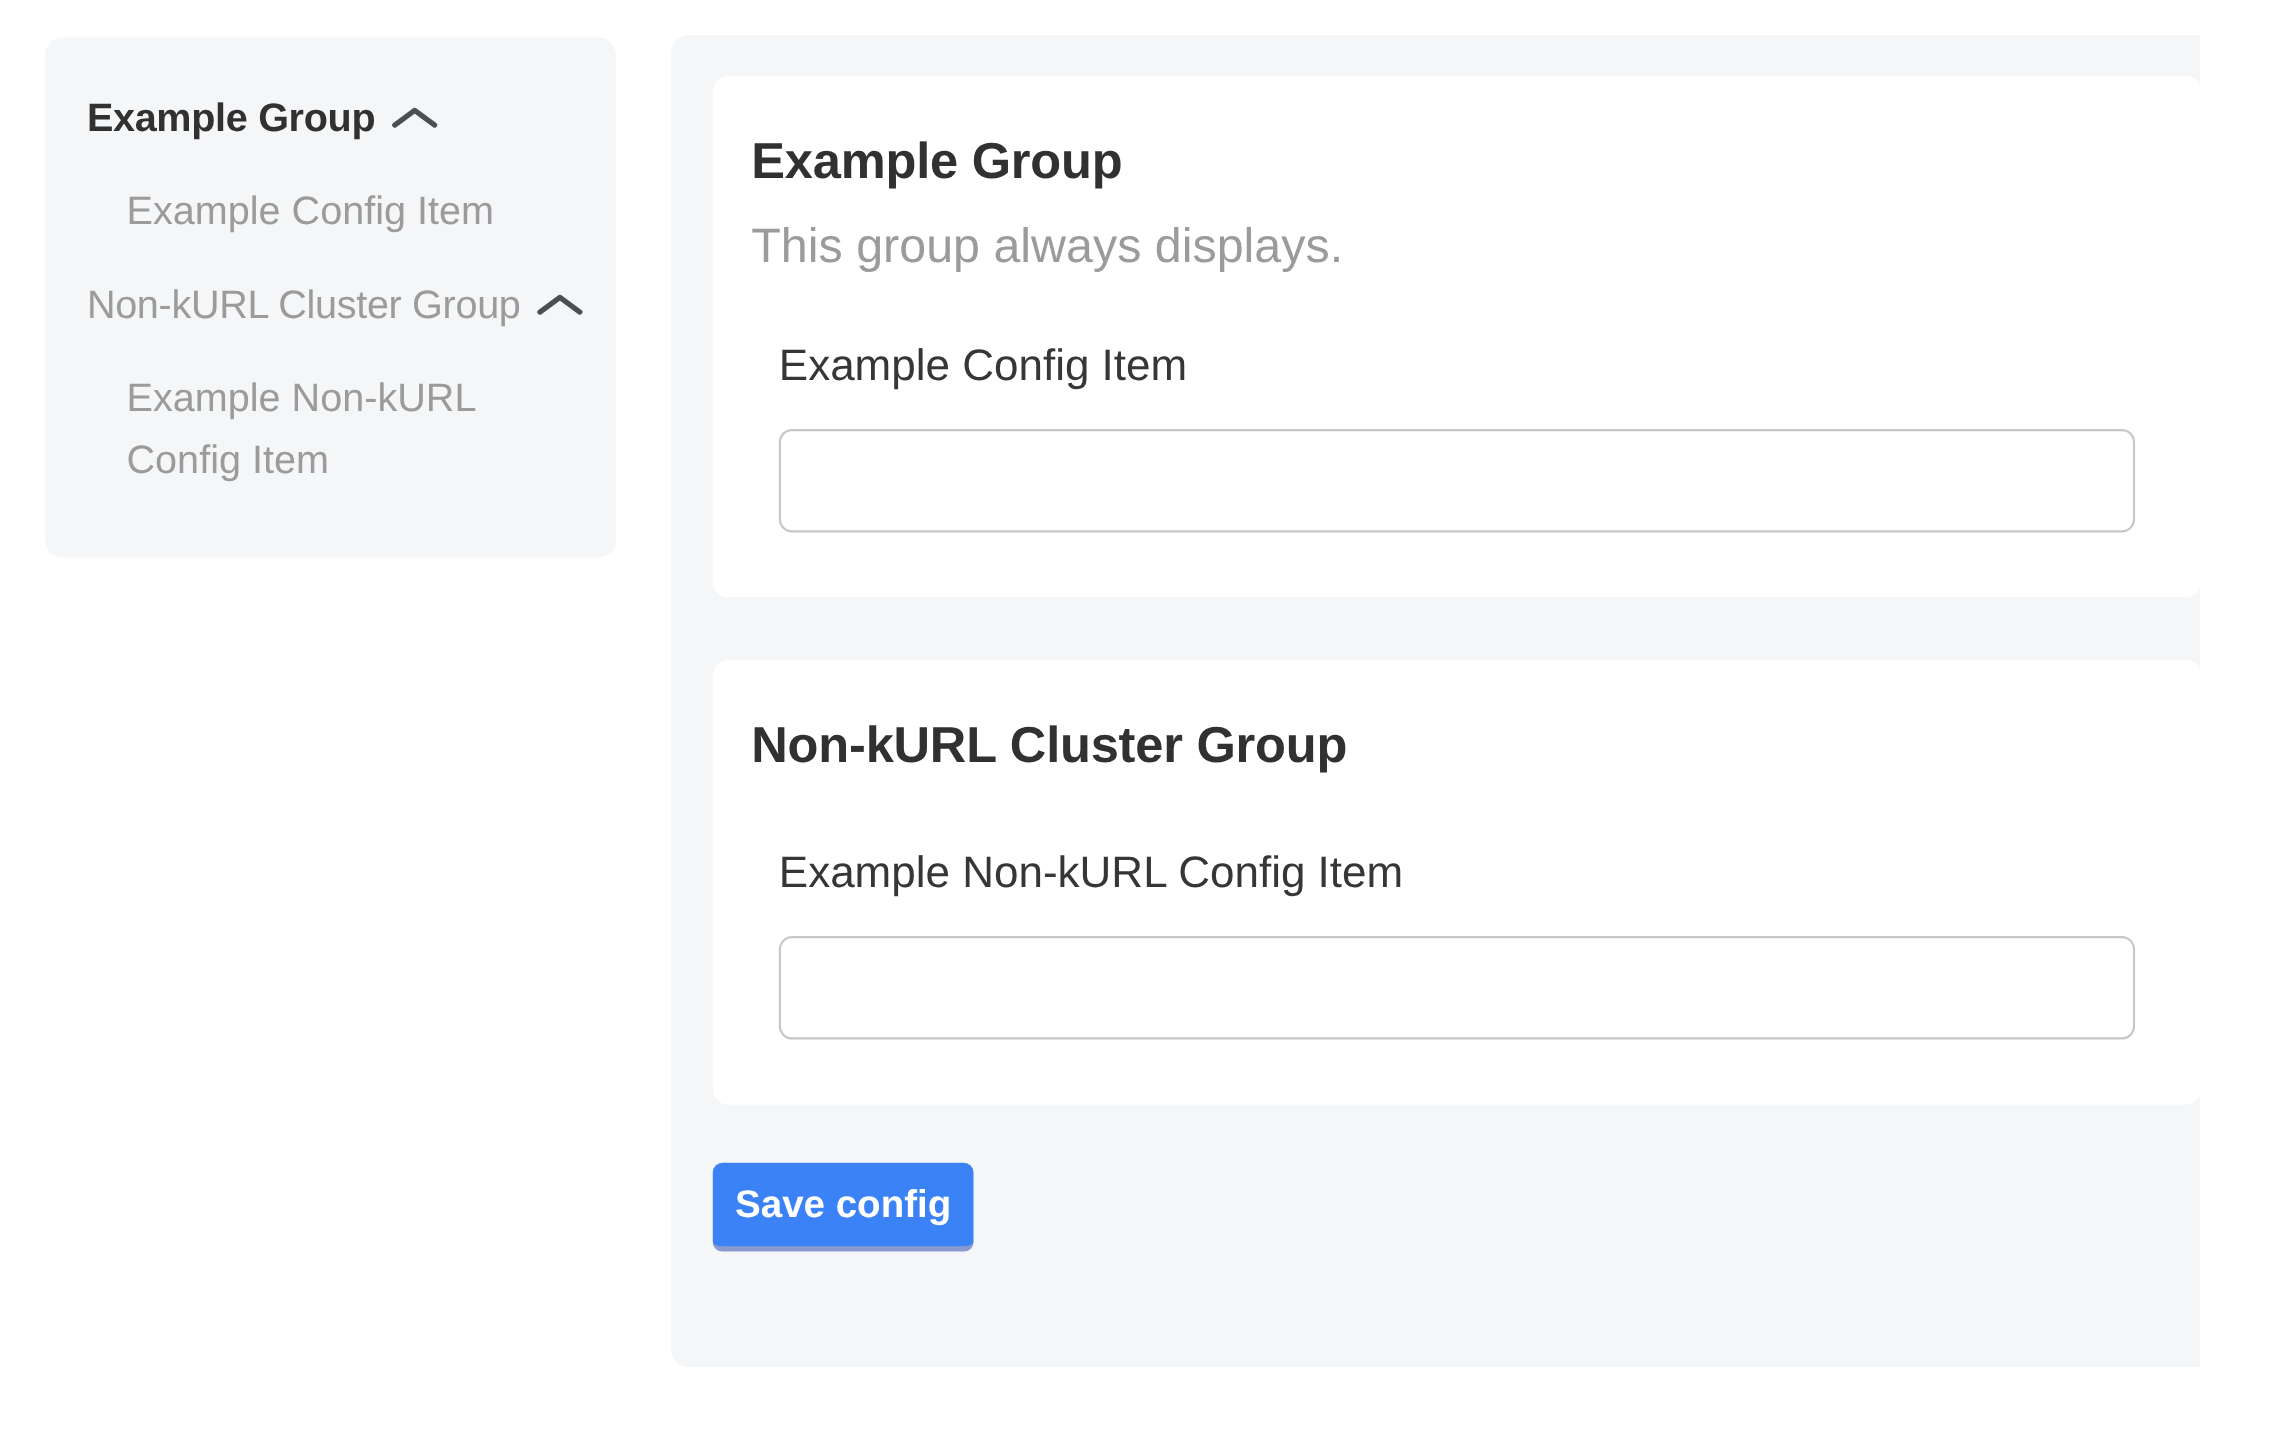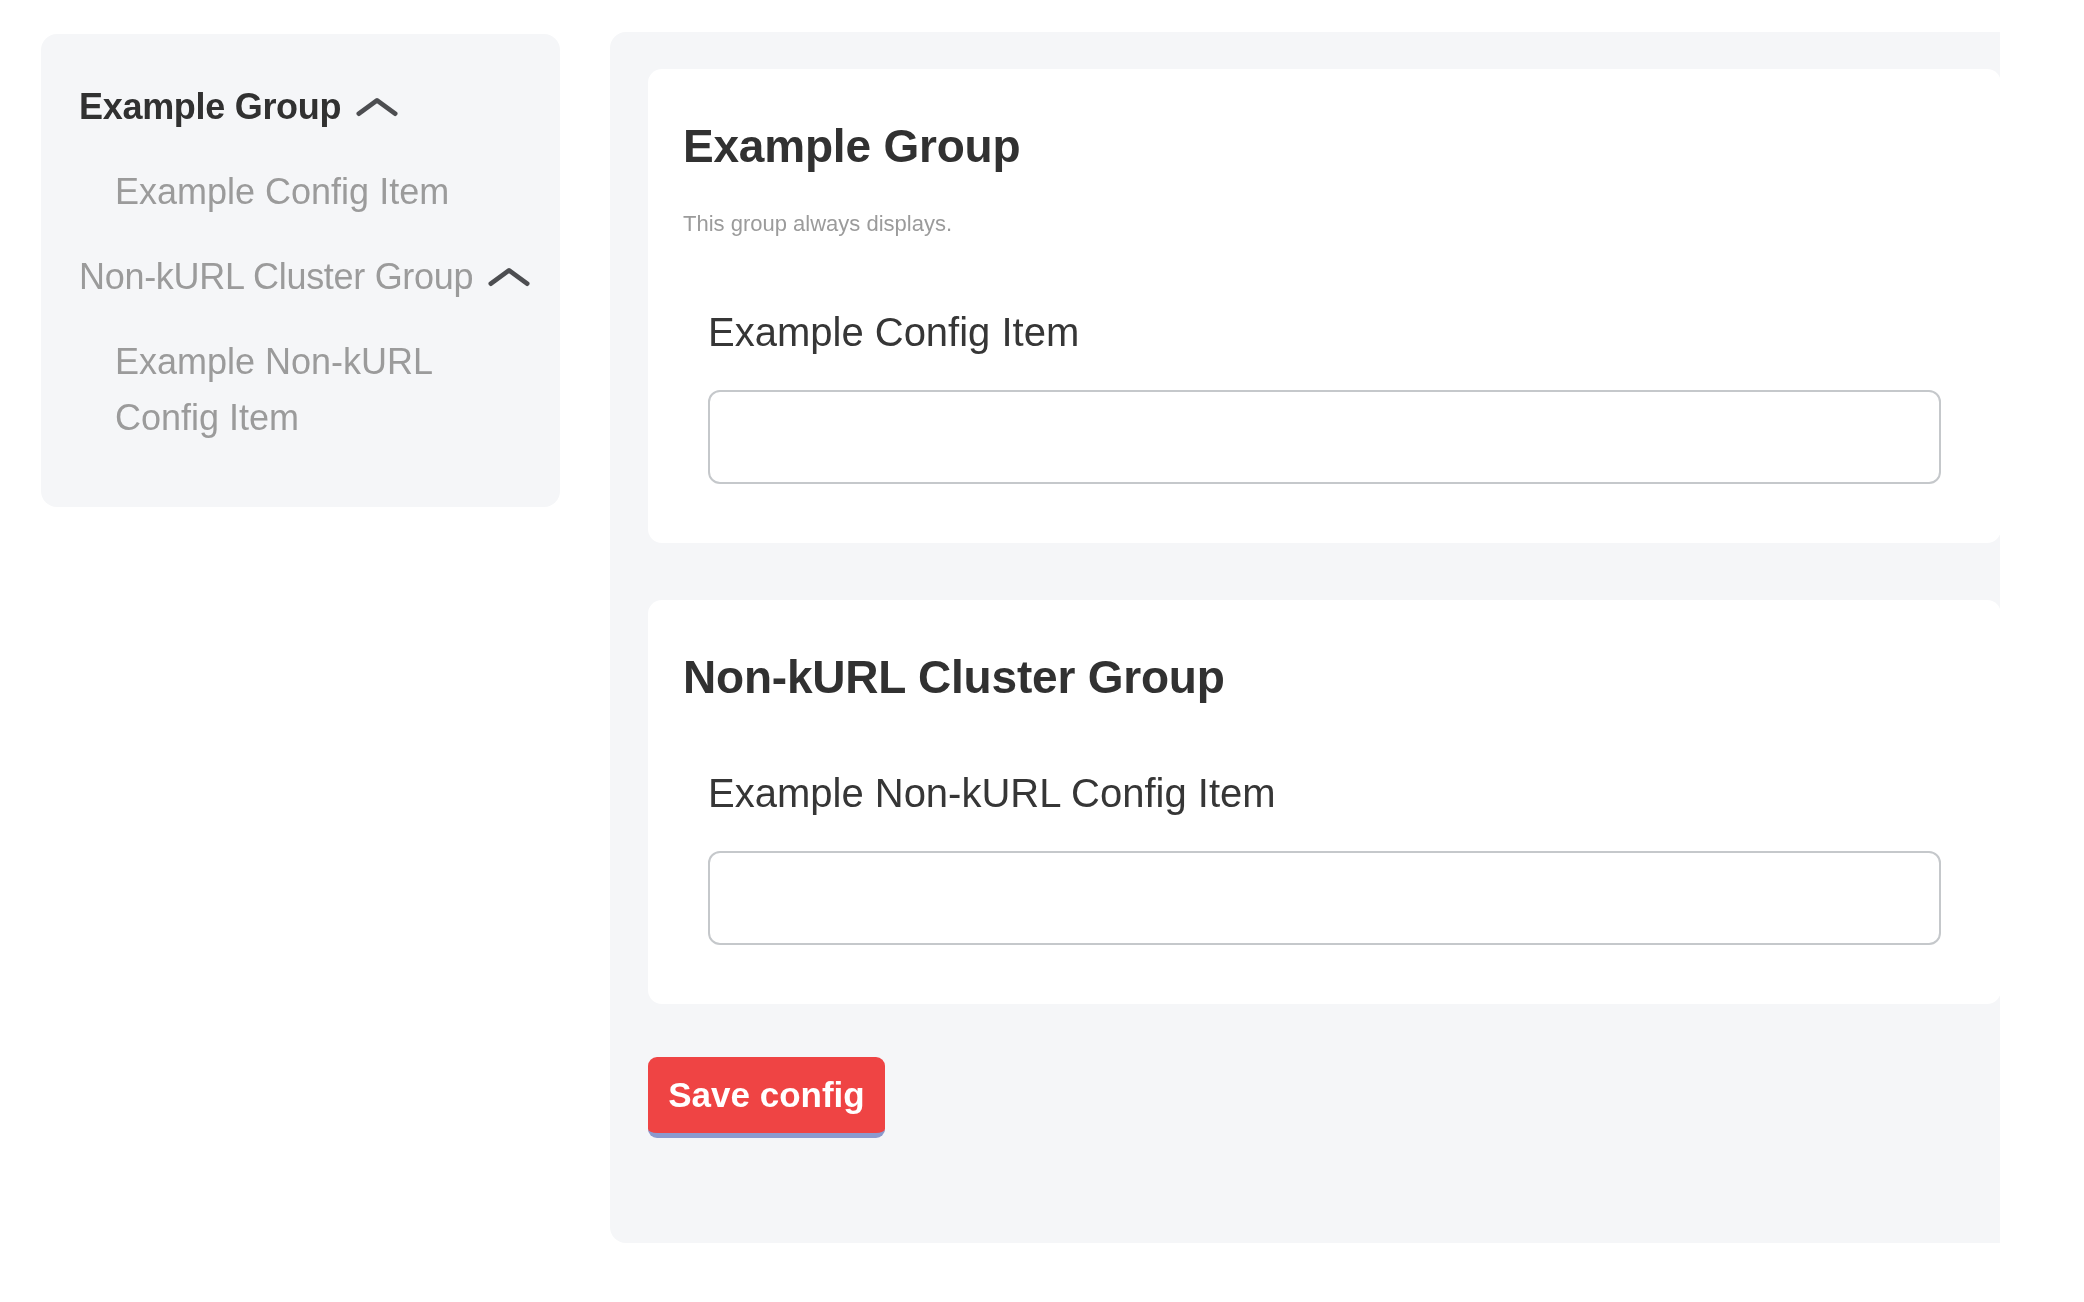--- a/index.html
+++ b/index.html
@@ -43,40 +43,40 @@
   .card {
     background: #ffffff; border-radius: 14px;
     padding: 49px 35px 59px 35px;
   }
   .card + .card { margin-top: 57px; }
   .group-title {
     font-size: 46px; line-height: 56px; font-weight: bold;
     color: #313131; letter-spacing: -0.2px;
   }
   .group-desc {
-    font-size: 22px; line-height: 40px; color: #9b9b9b;
+    font-size: 44px; line-height: 40px; color: #9b9b9b;
     margin-top: 30px;
   }
   .config-item { margin: 60px 0 0 25px; }
   .item-label {
     font-size: 40px; line-height: 56px; font-weight: 500;
     color: #363636;
   }
   .text-input {
     display: block; margin-top: 30px;
     width: 1233px; height: 94px;
     background: #ffffff;
     border: 2px solid #c5c8cb; border-radius: 12px;
     font-family: inherit; font-size: 34px; color: #333333;
     padding: 0 24px; outline: none;
   }
   .save-btn {
     display: block; margin: 53px 0 0 0;
     width: 237px; height: 81px;
-    background: #ef4444;
+    background: #3b82f6;
     border: none; border-bottom: 5px solid #8b9ace;
     border-radius: 9px;
     color: #ffffff; font-family: inherit;
     font-size: 35px; font-weight: bold;
     cursor: pointer;
   }
 </style>
 </head>
 <body>
 

